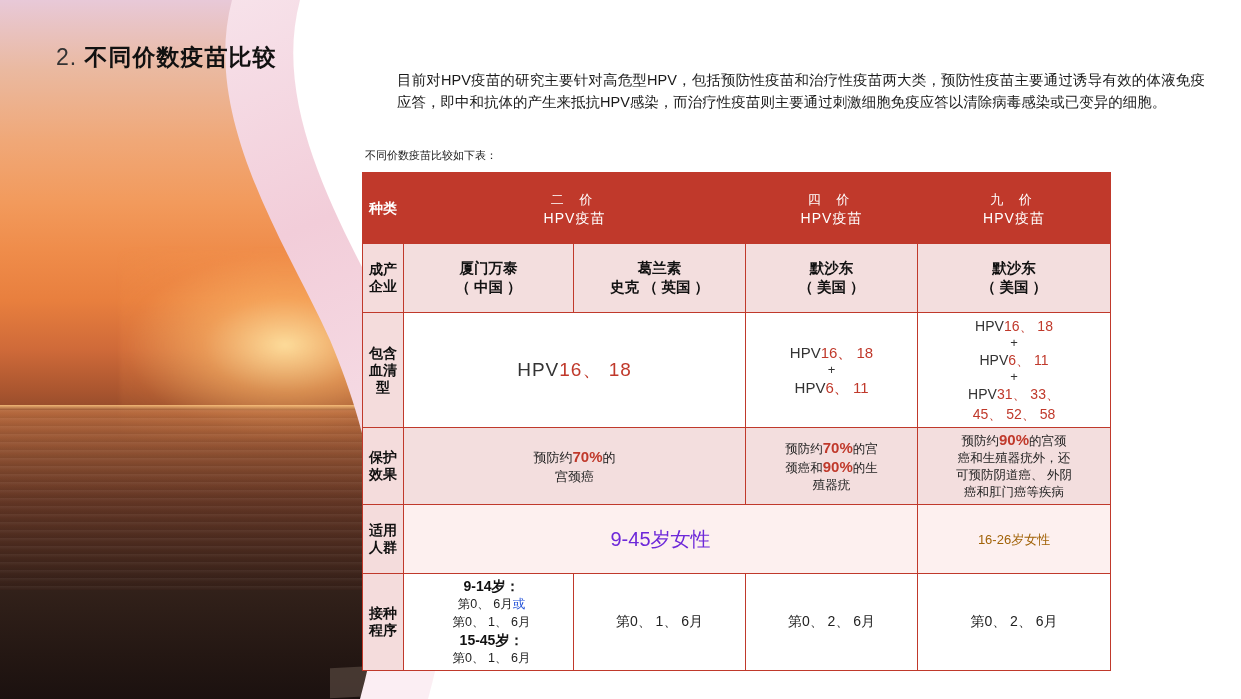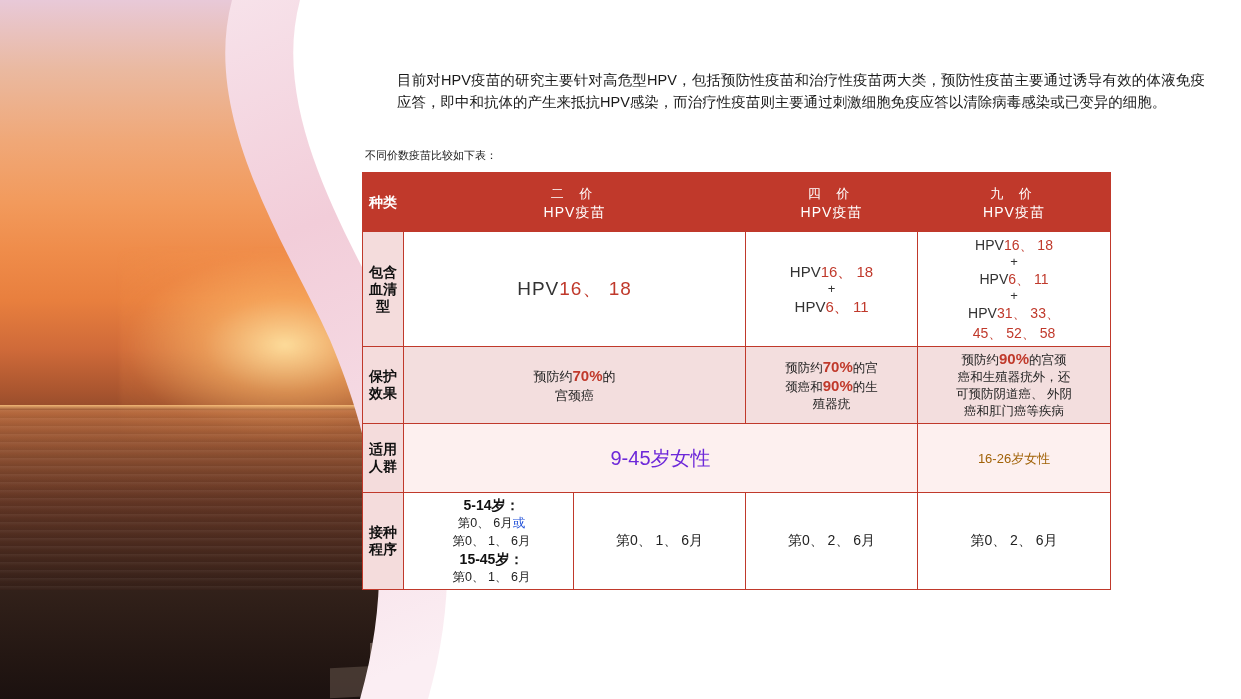--- a/index.html
+++ b/index.html
@@ -181,21 +181,21 @@
     text-align: center;
     padding: 3px 4px;
   }
   .rowlabel {
     width: 41px;
     background: #f4dcdc;
     color: #111;
     font-size: 14px;
     font-weight: bold;
     line-height: 17px;
-    padding: 5px 6px !important;
+    padding: 11px 6px !important;
     text-align: center;
   }
   .rowlabel span { display: block; }
 
   
   .hdr-corner {
     background: #c0392b;
     color: #fff;
     font-size: 14px;
     font-weight: bold;
@@ -329,20 +329,24 @@
       <stop offset="0%" stop-color="#ffffff"></stop>
       <stop offset="100%" stop-color="#ffffff"></stop>
     </linearGradient>
   </defs>
   <path d="M232,0 C200,120 290,250 330,340 C372,440 400,560 360,699 L640,699 L640,0 Z" fill="url(#pinkgrad)"></path>
   <path d="M300,0 C268,120 358,250 398,340 C440,440 468,560 428,699 L640,699 L640,0 Z" fill="url(#whitegrad)"></path>
 </svg>
 
 <div id="content">
 
+  <div id="section-title">
+    <span class="num">2.</span>
+    <span class="ttl">不同价数疫苗比较</span>
+  </div>
 
   <div id="intro-paragraph">目前对HPV疫苗的研究主要针对高危型HPV，包括预防性疫苗和治疗性疫苗两大类，预防性疫苗主要通过诱导有效的体液免疫应答，即中和抗体的产生来抵抗HPV感染，而治疗性疫苗则主要通过刺激细胞免疫应答以清除病毒感染或已变异的细胞。</div>
 
   <div id="table-caption">不同价数疫苗比较如下表：</div>
 
   <div id="comparison-table-wrap">
     <table class="cmp">
       <colgroup>
         <col style="width:41px">
         <col style="width:170px">
@@ -363,20 +367,41 @@
           <td class="hdr-cell">
             <span class="big">四 价</span>
             <span class="sub">HPV疫苗</span>
           </td>
           <td class="hdr-cell">
             <span class="big">九 价</span>
             <span class="sub">HPV疫苗</span>
           </td>
         </tr>
 
+        <tr>
+          <td class="rowlabel">
+            <span>成产企业</span>
+          </td>
+          <td class="company">
+            <span>厦门万泰</span>
+            <span>（ 中国 ）</span>
+          </td>
+          <td class="company">
+            <span>葛兰素</span>
+            <span>史克 （ 英国 ）</span>
+          </td>
+          <td class="company">
+            <span>默沙东</span>
+            <span>（ 美国 ）</span>
+          </td>
+          <td class="company">
+            <span>默沙东</span>
+            <span>（ 美国 ）</span>
+          </td>
+        </tr>
 
         <tr>
           <td class="rowlabel">
             <span>包含血清型</span>
           </td>
           <td class="sero" colspan="2">
             <span class="sero-big">HPV</span><span class="sero-big red">16、 18</span>
           </td>
           <td class="sero">
             <div>
@@ -444,21 +469,21 @@
           <td class="pop">
             <span class="small">16-26岁女性</span>
           </td>
         </tr>
 
         <tr>
           <td class="rowlabel">
             <span>接种程序</span>
           </td>
           <td class="sched sched-left">
-            <div class="hd">5-14岁：</div>
+            <div class="hd">9-14岁：</div>
             <div class="ln">
               <span>第0、 6月</span><span class="blue">或</span>
             </div>
             <div class="ln">第0、 1、 6月</div>
             <div class="hd">15-45岁：</div>
             <div class="ln">第0、 1、 6月</div>
           </td>
           <td class="sched">第0、 1、 6月</td>
           <td class="sched">第0、 2、 6月</td>
           <td class="sched">第0、 2、 6月</td>

